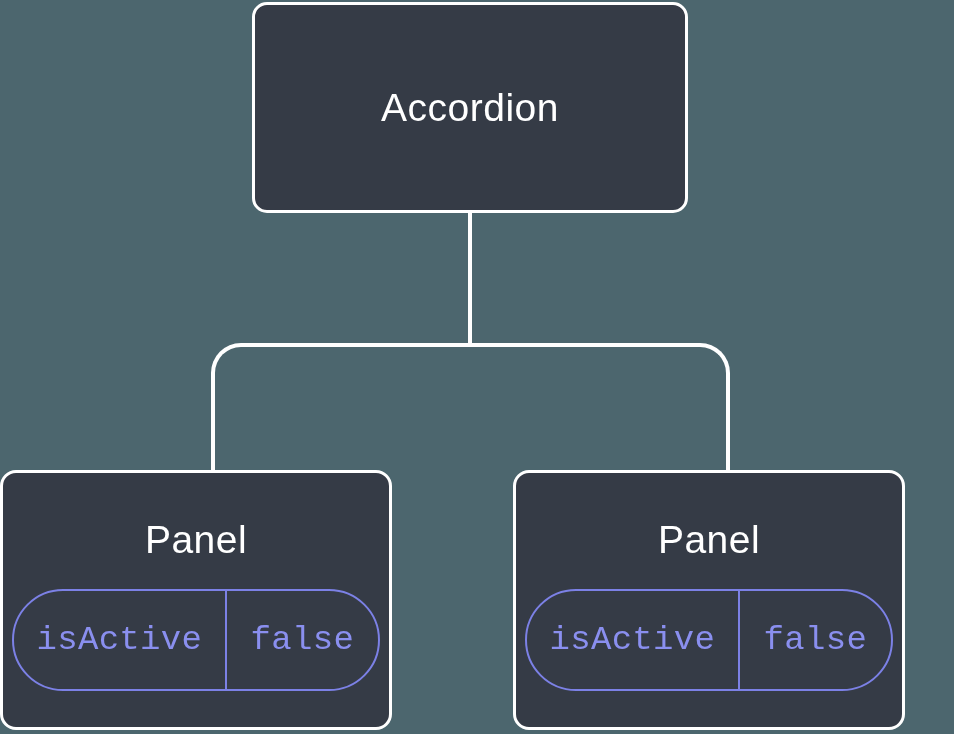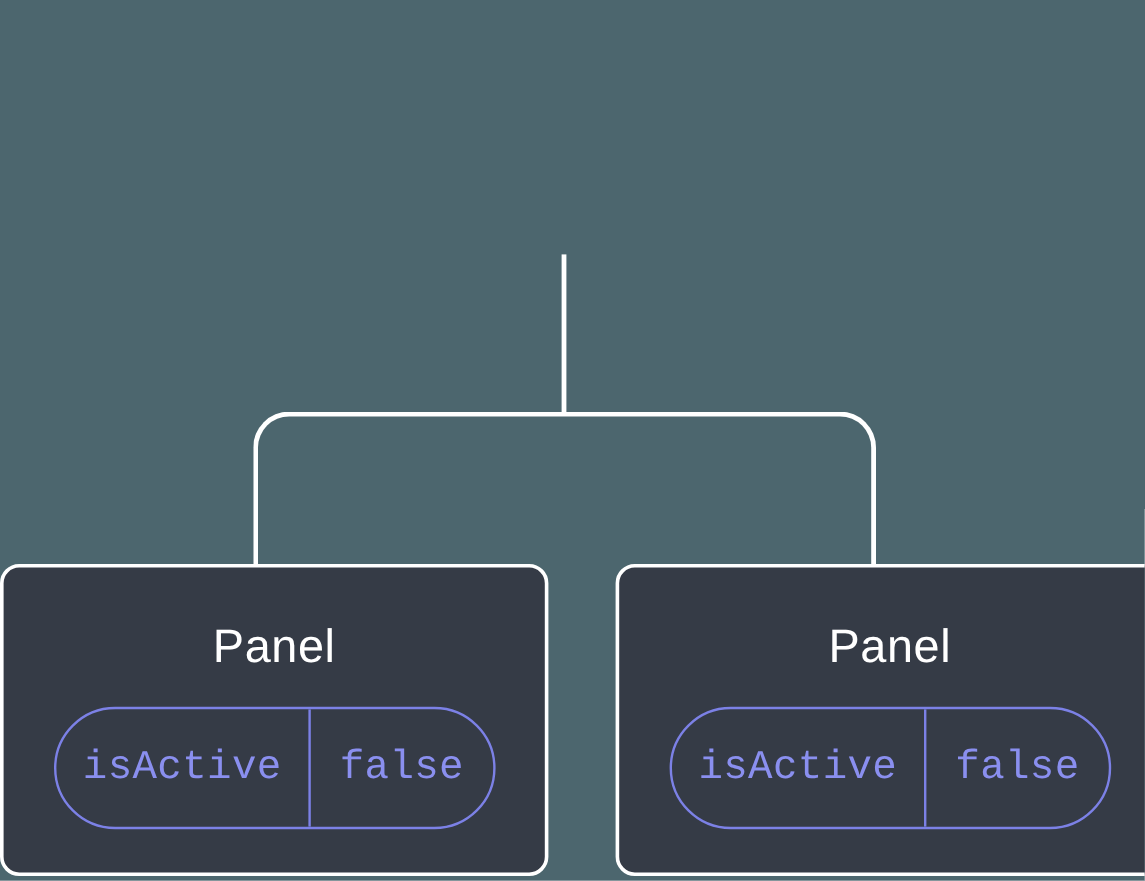--- a/index.html
+++ b/index.html
@@ -51,21 +51,21 @@
     top: 343px;
     width: 519px;
     height: 127px;
     box-sizing: border-box;
     border: 4px solid var(--connector, #FFFFFF);
     border-bottom: none;
     border-radius: 30px 30px 0 0;
   }
   .panel-node {
     top: 470px;
-    width: 457px;
+    width: 392px;
     height: 260px;
     display: flex;
     flex-direction: column;
     align-items: center;
     border-radius: 16px;
   }
   .panel-node.left  { left: 0px; }
   .panel-node.right { left: 513px; }
   .panel-title {
     margin-top: 44px;
@@ -98,20 +98,23 @@
   .pill-cell.value {
     width: 41.8%;
     border-left: 2.5px solid var(--state-border, #7C81E6);
   }
 </style>
 </head>
 <body>
 
 <div class="canvas">
 
+  <div class="node root-node">
+    <span class="node-label">Accordion</span>
+  </div>
 
   <div class="stem"></div>
   <div class="branch"></div>
 
   <div class="node panel-node left">
     <div class="panel-title">Panel</div>
     <div class="state-pill">
       <div class="pill-cell name">isActive</div>
       <div class="pill-cell value">false</div>
     </div>

